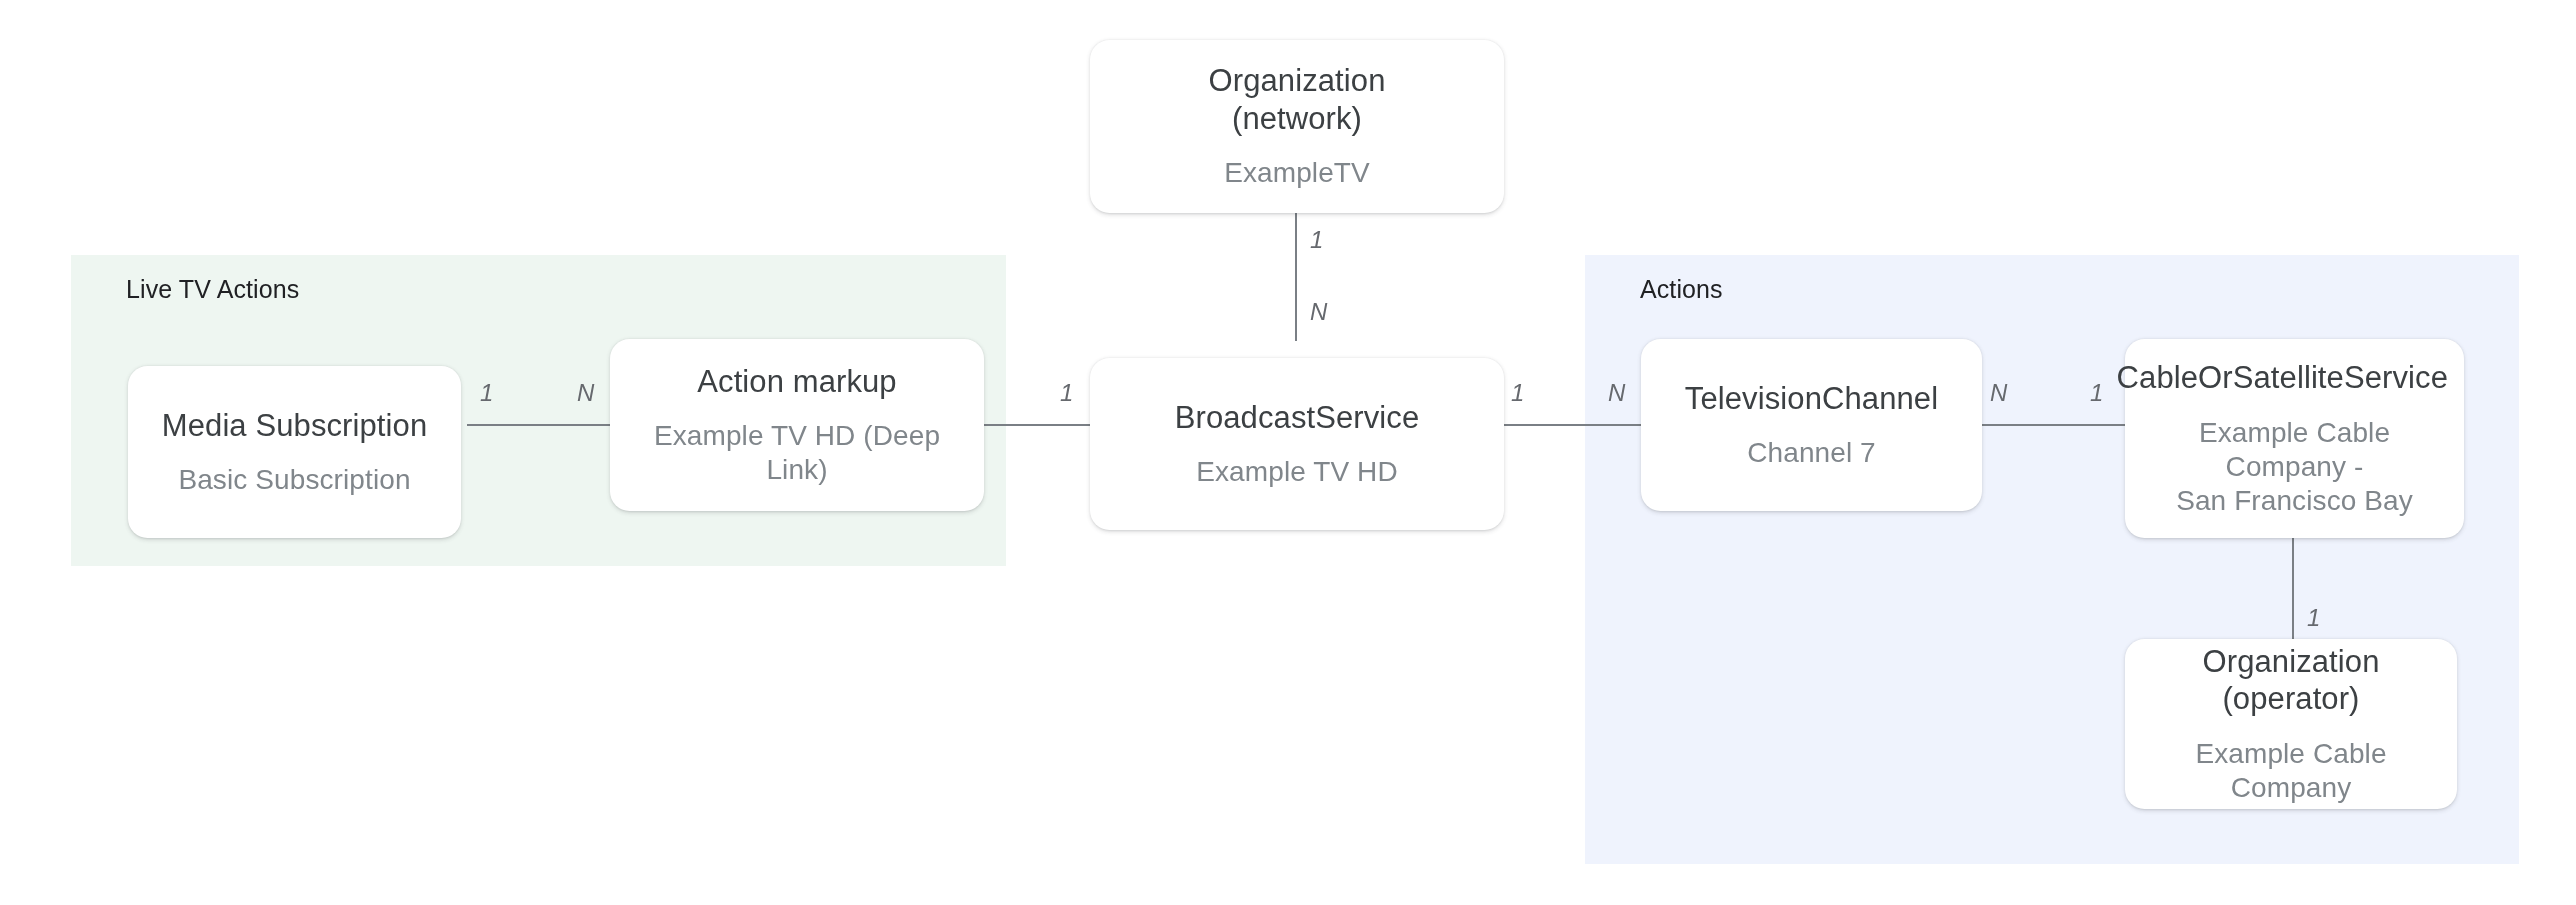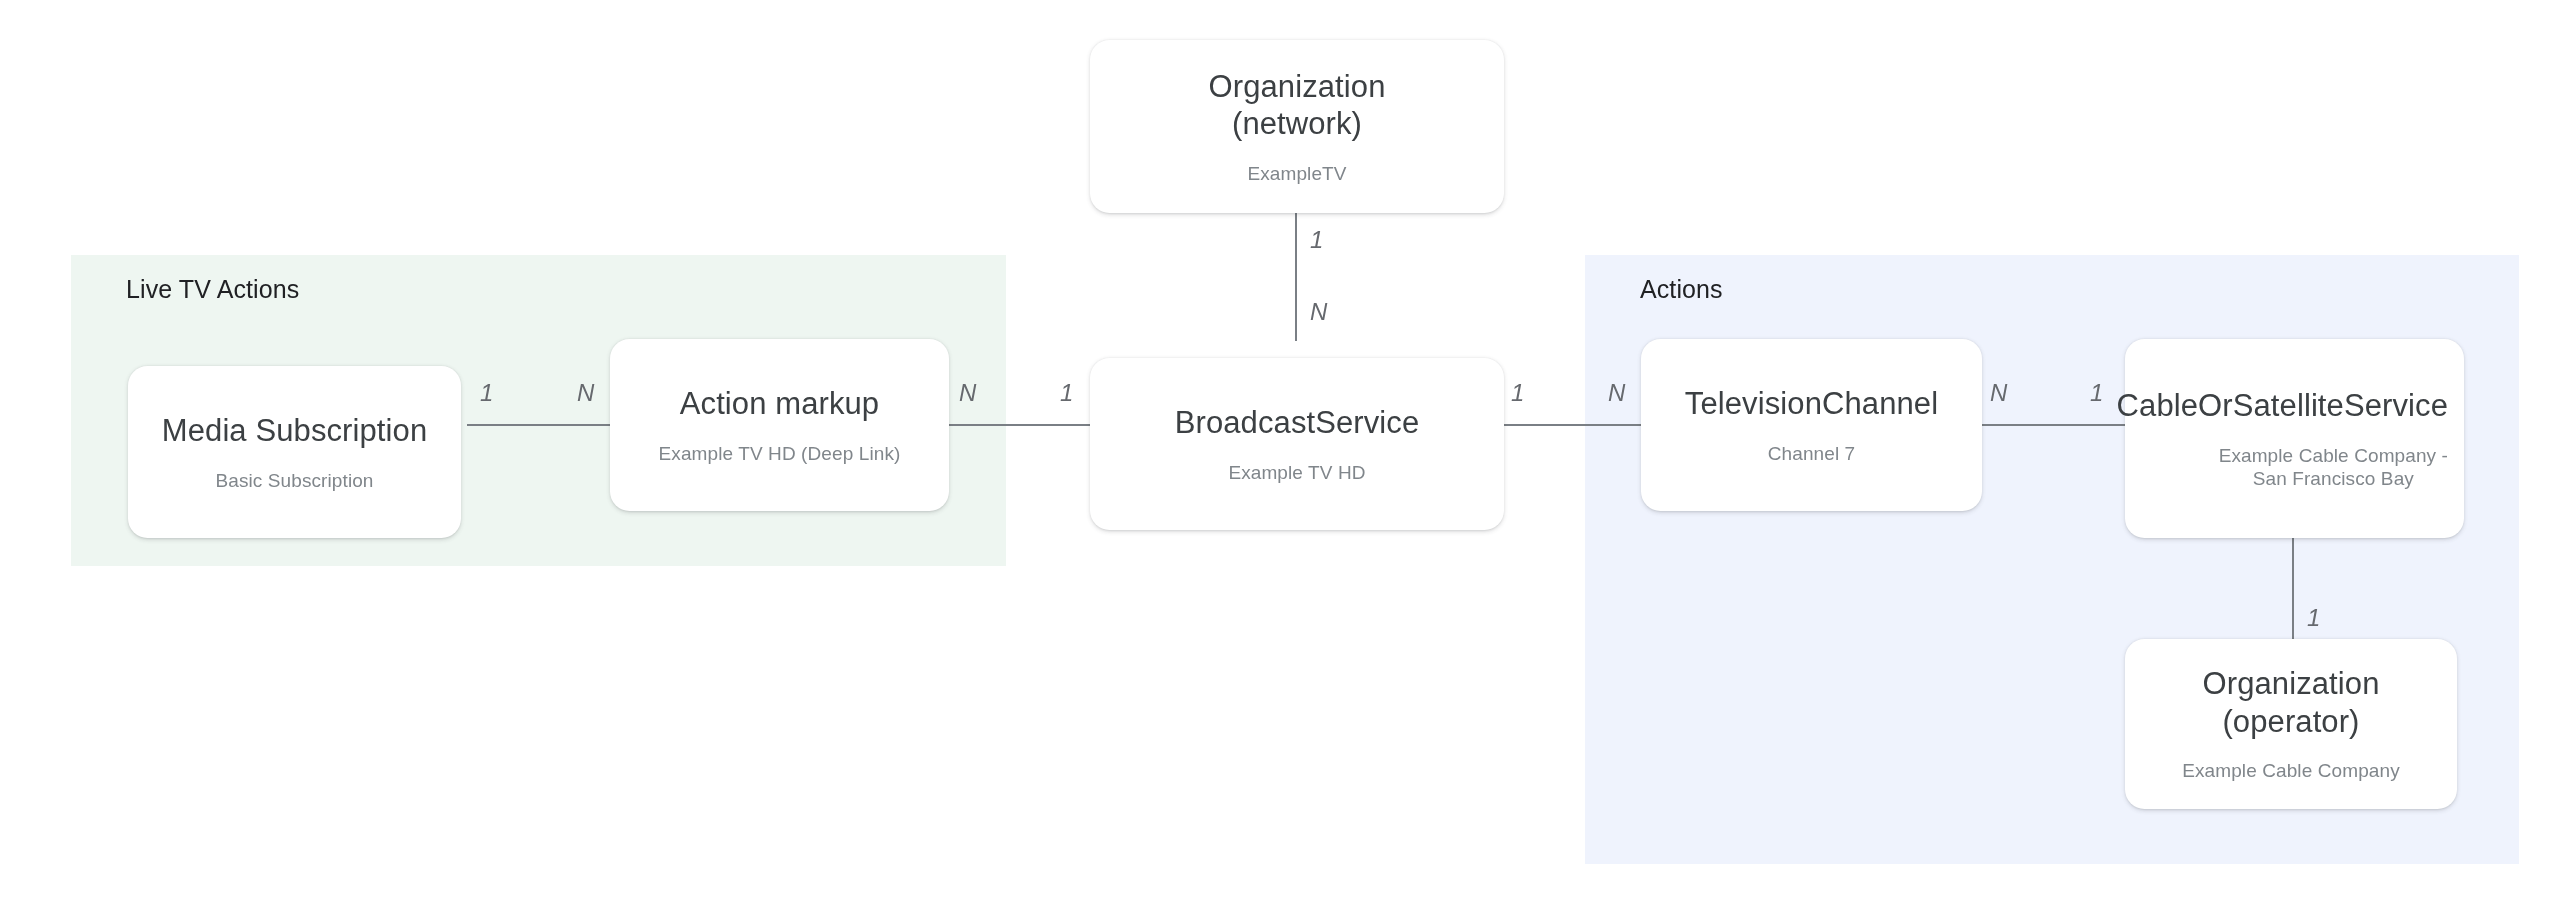--- a/index.html
+++ b/index.html
@@ -80,21 +80,21 @@
     padding: 8.8px 16px;
   }
   .node-title {
     font-size: 31px;
     line-height: 1.20;
     color: #3c4043;
     font-weight: 400;
     letter-spacing: 0.1px;
   }
   .node-sub {
-    font-size: 19px;
+    font-size: 28px;
     line-height: 1.22;
     color: #80868b;
     font-weight: 400;
     margin-top: 19.5px;
     letter-spacing: 0.1px;
   }
 </style>
 </head>
 <body>
 
@@ -138,21 +138,21 @@
       <span>(network)</span>
     </div>
     <div class="node-sub">ExampleTV</div>
   </div>
 
   <div class="node" id="node-media-subscription" style="left:128px; top:339px; width:333px; height:172px;margin-top:27px;">
     <div class="node-title">Media Subscription</div>
     <div class="node-sub">Basic Subscription</div>
   </div>
 
-  <div class="node" id="node-action-markup" style="left:610px; top:339px; width:339px; height:172px;">
+  <div class="node" id="node-action-markup" style="left:610px; top:339px; width:374px; height:172px;">
     <div class="node-title">Action markup</div>
     <div class="node-sub">Example TV HD (Deep Link)</div>
   </div>
 
   <div class="node" id="node-broadcast-service" style="left:1090px; top:358px; width:414px; height:172px;">
     <div class="node-title">BroadcastService</div>
     <div class="node-sub">Example TV HD</div>
   </div>
 
   <div class="node" id="node-television-channel" style="left:1641px; top:339px; width:341px; height:172px;">

